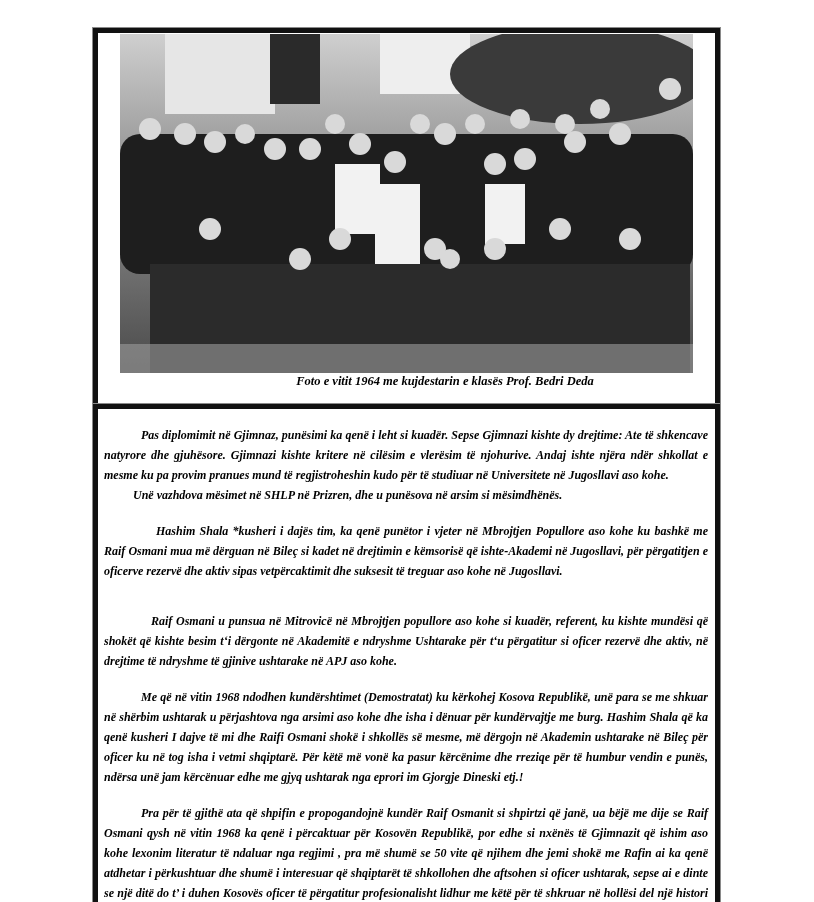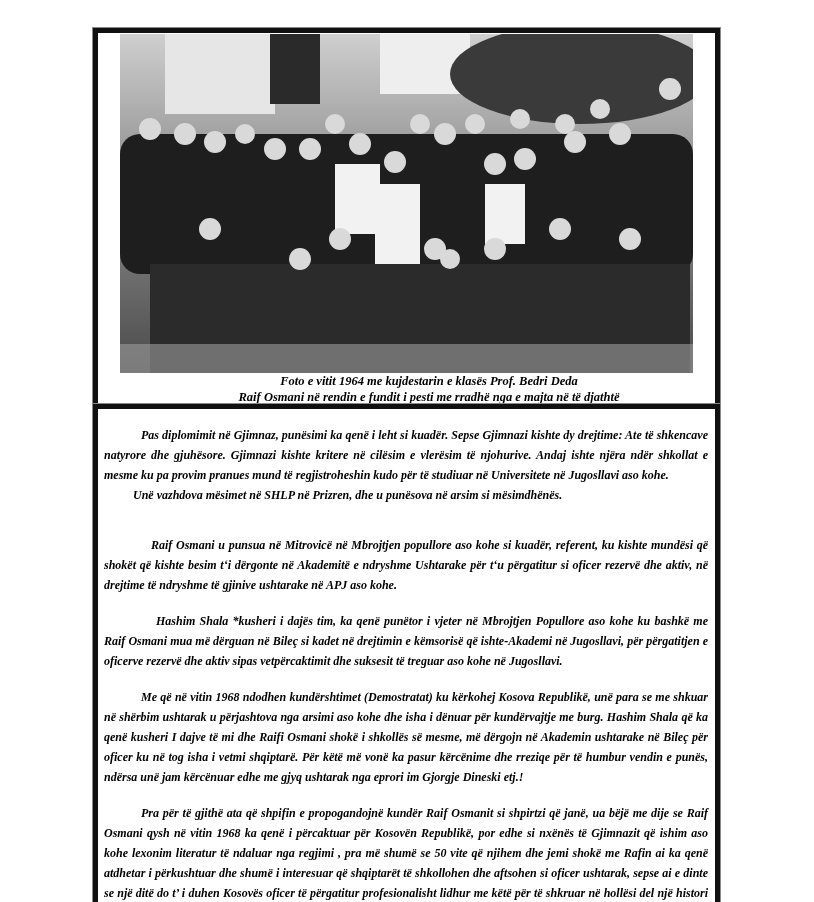--- a/index.html
+++ b/index.html
@@ -22,21 +22,21 @@
     outline: 1px solid #8a8a8a;
   }
 
   .photo {
     position: absolute; left: 120px; top: 34px; width: 573px; height: 339px;
     background: #6d6d6d; overflow: hidden;
   }
   .photo svg { display: block; width: 100%; height: 100%; }
 
   .caption {
-    position: absolute; left: 82px; top: 373px; width: 694px;
+    position: absolute; left: 98px; top: 373px; width: 694px;
     text-align: center; font-style: italic; font-weight: bold;
     font-size: 12.5px; line-height: 16px;
   }
   .caption div { white-space: nowrap; }
 
   .body-text {
     position: absolute; left: 104px; top: 425px; width: 604px;
     font-style: italic; font-weight: bold; font-size: 12px; line-height: 20px;
   }
   .para { text-align: justify; margin: 0; }
@@ -109,25 +109,24 @@
         <circle cx="375" cy="215" r="11"></circle>
       <circle cx="440" cy="195" r="11"></circle>
         <circle cx="510" cy="205" r="11"></circle>
     </g>
     <rect x="0" y="310" width="573" height="29" fill="#9c9c9c" opacity="0.6"></rect>
   </svg>
 </div>
 
 <div class="caption">
   <div>Foto e vitit 1964 me kujdestarin e klasës Prof. Bedri Deda</div>
-  <div>Raif Osmani në rendin e fundit i pesti me rradhë nga e majta në të djathtë</div>
 </div>
 
 <div class="frame-bottom"></div>
 
 <div class="body-text">
   <p class="para indent1">Pas diplomimit në Gjimnaz, punësimi ka qenë i leht si kuadër. Sepse Gjimnazi kishte dy drejtime: Ate të shkencave natyrore dhe gjuhësore. Gjimnazi kishte kritere në cilësim e vlerësim të njohurive. Andaj ishte njëra ndër shkollat e mesme ku pa provim pranues mund të regjistroheshin kudo për të studiuar në Universitete në Jugosllavi aso kohe.</p>
   <p class="para p2">Unë vazhdova mësimet në SHLP në Prizren, dhe u punësova në arsim si mësimdhënës.</p>
+  <p class="para gap indent3">Hashim Shala *kusheri i dajës tim, ka qenë punëtor i vjeter në Mbrojtjen Popullore aso kohe ku bashkë me Raif Osmani mua më dërguan në Bileç si kadet në drejtimin e këmsorisë që ishte-Akademi në Jugosllavi, për përgatitjen e oficerve rezervë dhe aktiv sipas vetpërcaktimit dhe suksesit të treguar aso kohe në Jugosllavi.</p>
   <p class="para p3 indent2">Raif Osmani u punsua në Mitrovicë në Mbrojtjen popullore aso kohe si kuadër, referent, ku kishte mundësi që shokët që kishte besim t‘i dërgonte në Akademitë e ndryshme Ushtarake për t‘u përgatitur si oficer rezervë dhe aktiv, në drejtime të ndryshme të gjinive ushtarake në APJ aso kohe.</p>
-  <p class="para gap indent3">Hashim Shala *kusheri i dajës tim, ka qenë punëtor i vjeter në Mbrojtjen Popullore aso kohe ku bashkë me Raif Osmani mua më dërguan në Bileç si kadet në drejtimin e këmsorisë që ishte-Akademi në Jugosllavi, për përgatitjen e oficerve rezervë dhe aktiv sipas vetpërcaktimit dhe suksesit të treguar aso kohe në Jugosllavi.</p>
   <p class="para gap indent4">Me që në vitin 1968 ndodhen kundërshtimet (Demostratat) ku kërkohej Kosova Republikë, unë para se me shkuar në shërbim ushtarak u përjashtova nga arsimi aso kohe dhe isha i dënuar për kundërvajtje me burg.  Hashim Shala që ka qenë kusheri I dajve të mi dhe Raifi Osmani shokë i shkollës së mesme, më dërgojn në Akademin ushtarake në Bileç për oficer ku në tog isha i vetmi shqiptarë.  Për këtë më vonë ka pasur kërcënime dhe rreziqe për të humbur vendin e punës, ndërsa unë jam kërcënuar edhe me gjyq ushtarak nga eprori im Gjorgje Dineski etj.!</p>
   <p class="para gap indent1">Pra për të gjithë ata që shpifin e propogandojnë kundër Raif Osmanit si shpirtzi që janë, ua bëjë me dije se Raif Osmani qysh në vitin 1968 ka qenë i përcaktuar për Kosovën Republikë, por edhe si nxënës të Gjimnazit që ishim aso kohe lexonim literatur të ndaluar nga regjimi , pra më shumë se 50 vite që njihem dhe jemi shokë me Rafin ai ka qenë atdhetar i përkushtuar dhe shumë i interesuar që shqiptarët të shkollohen dhe aftsohen si oficer ushtarak, sepse ai e dinte se një ditë do t’ i duhen Kosovës oficer të përgatitur profesionalisht lidhur me këtë për të shkruar në hollësi del një histori në vete për aq sa unë kam të dhëna e dëshmi.</p>
 </div>
 
 </body></html>

